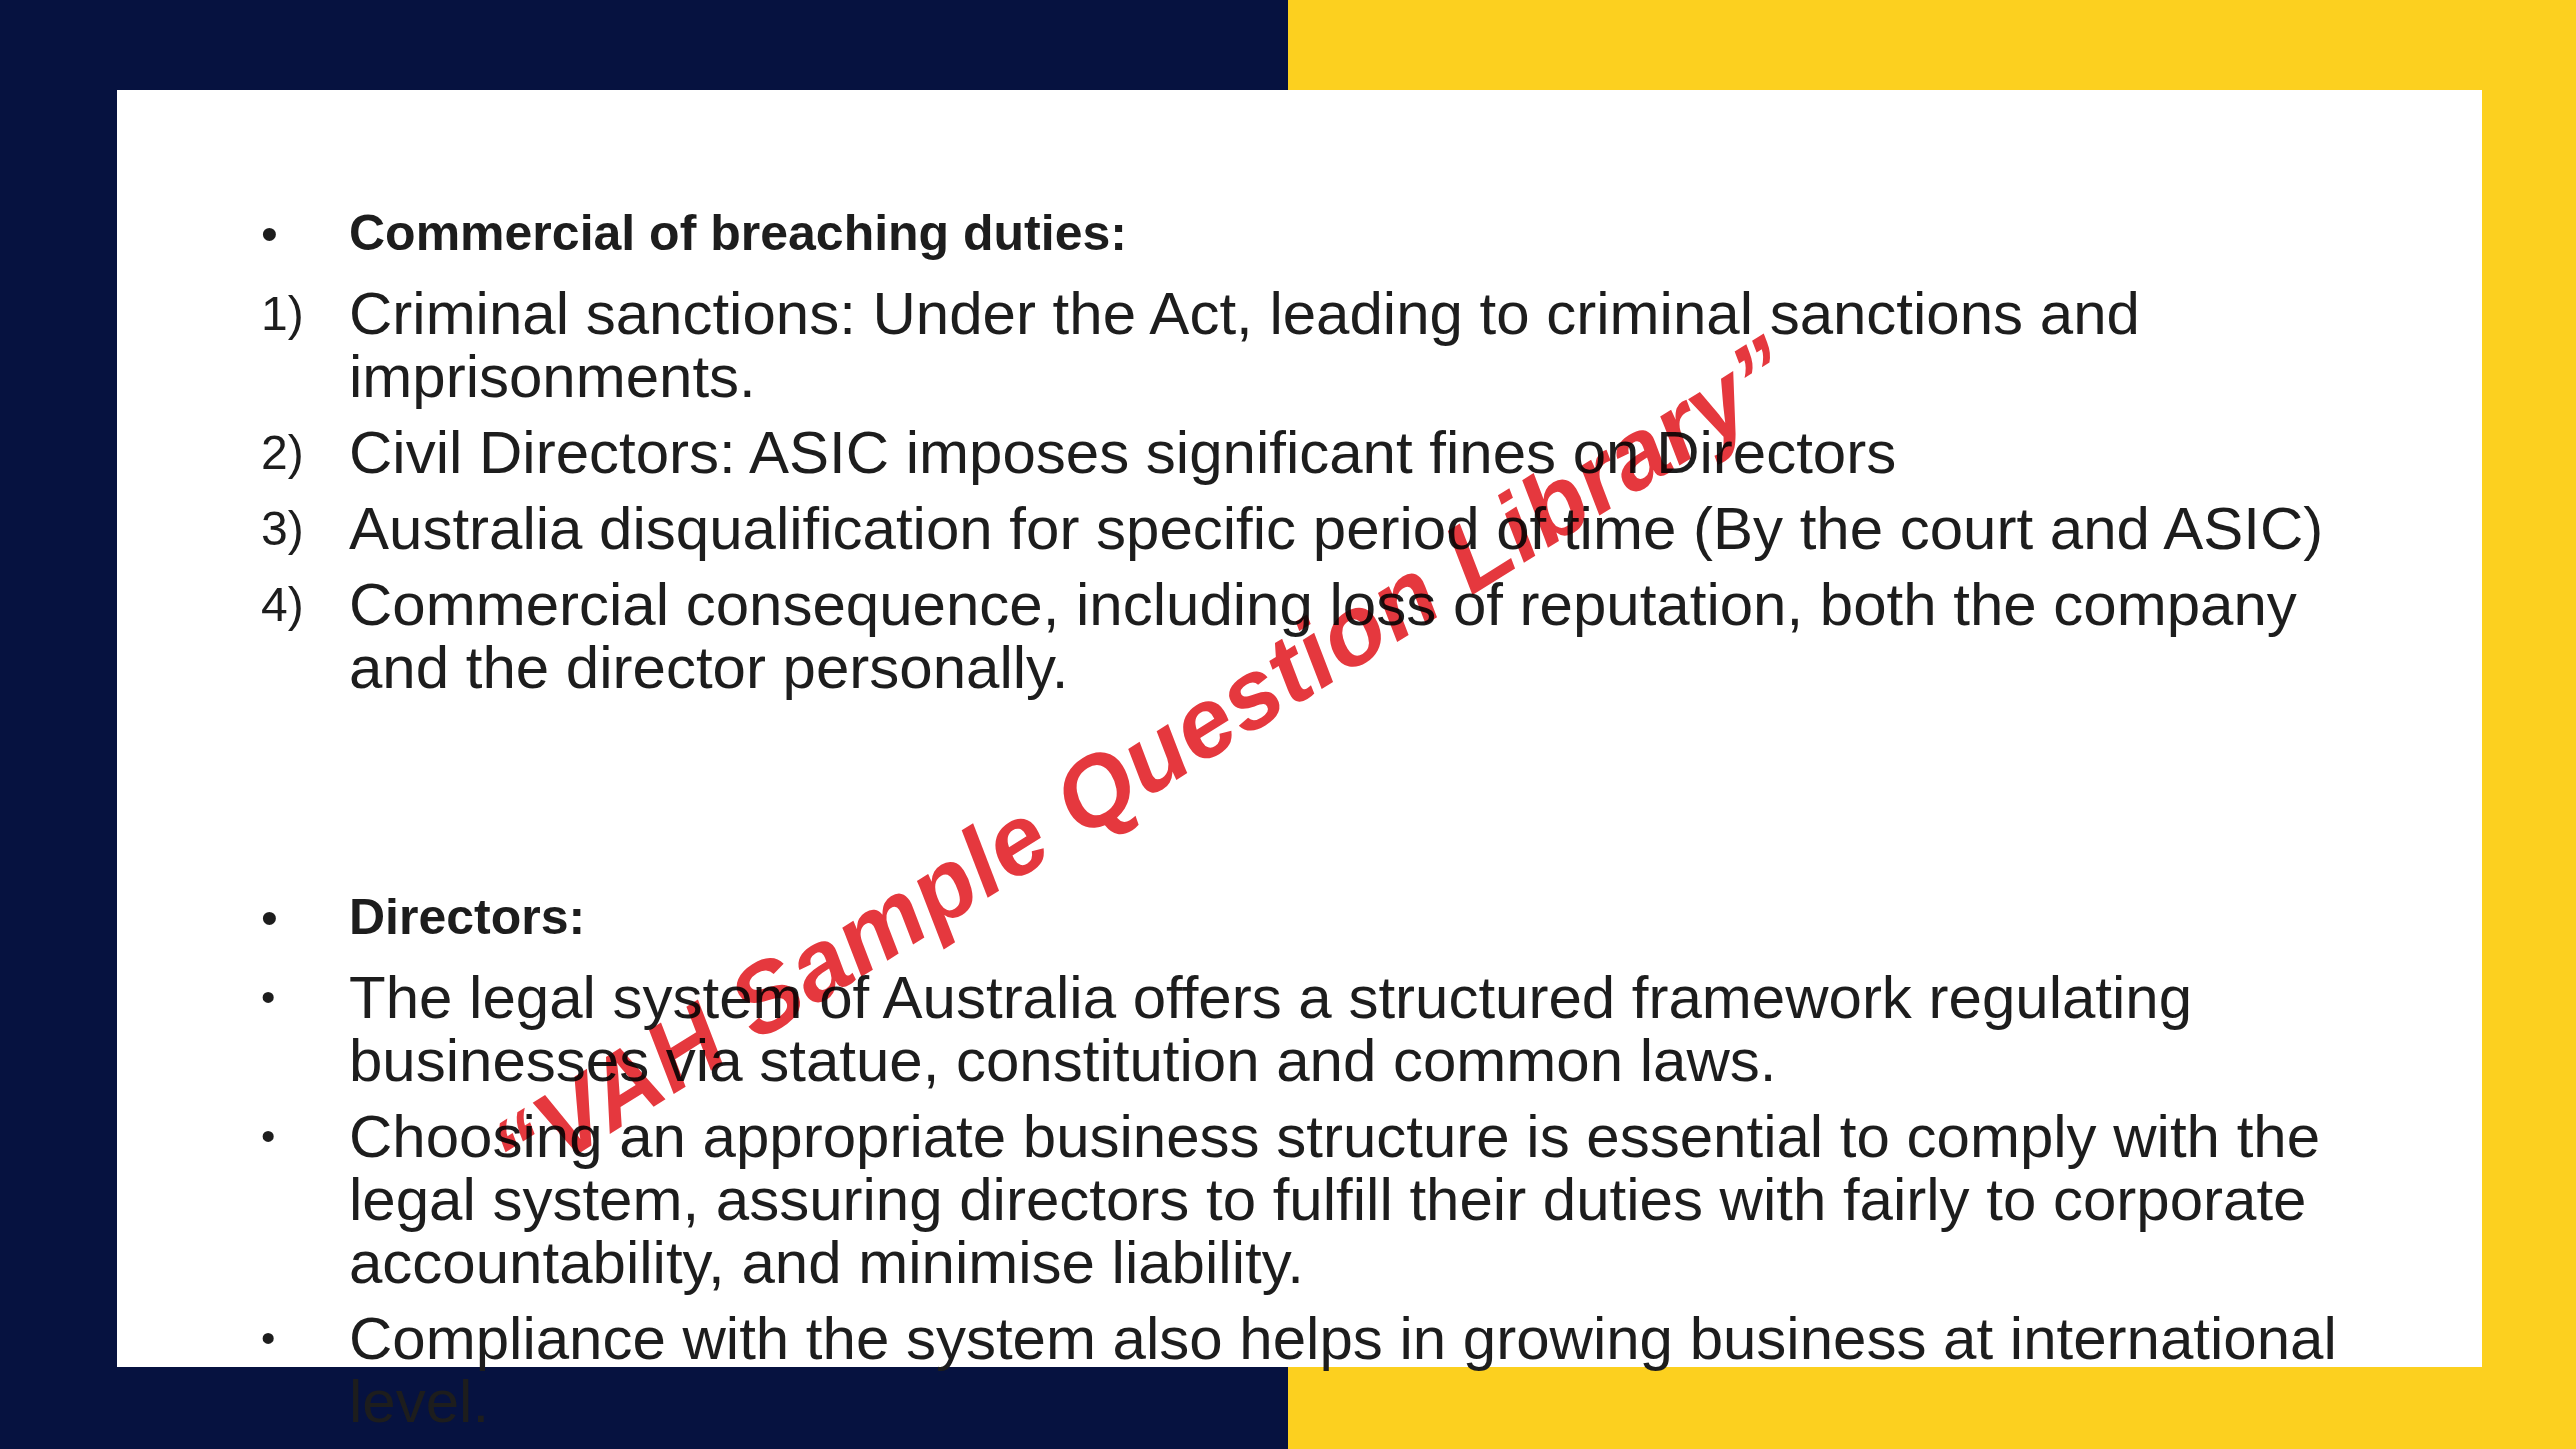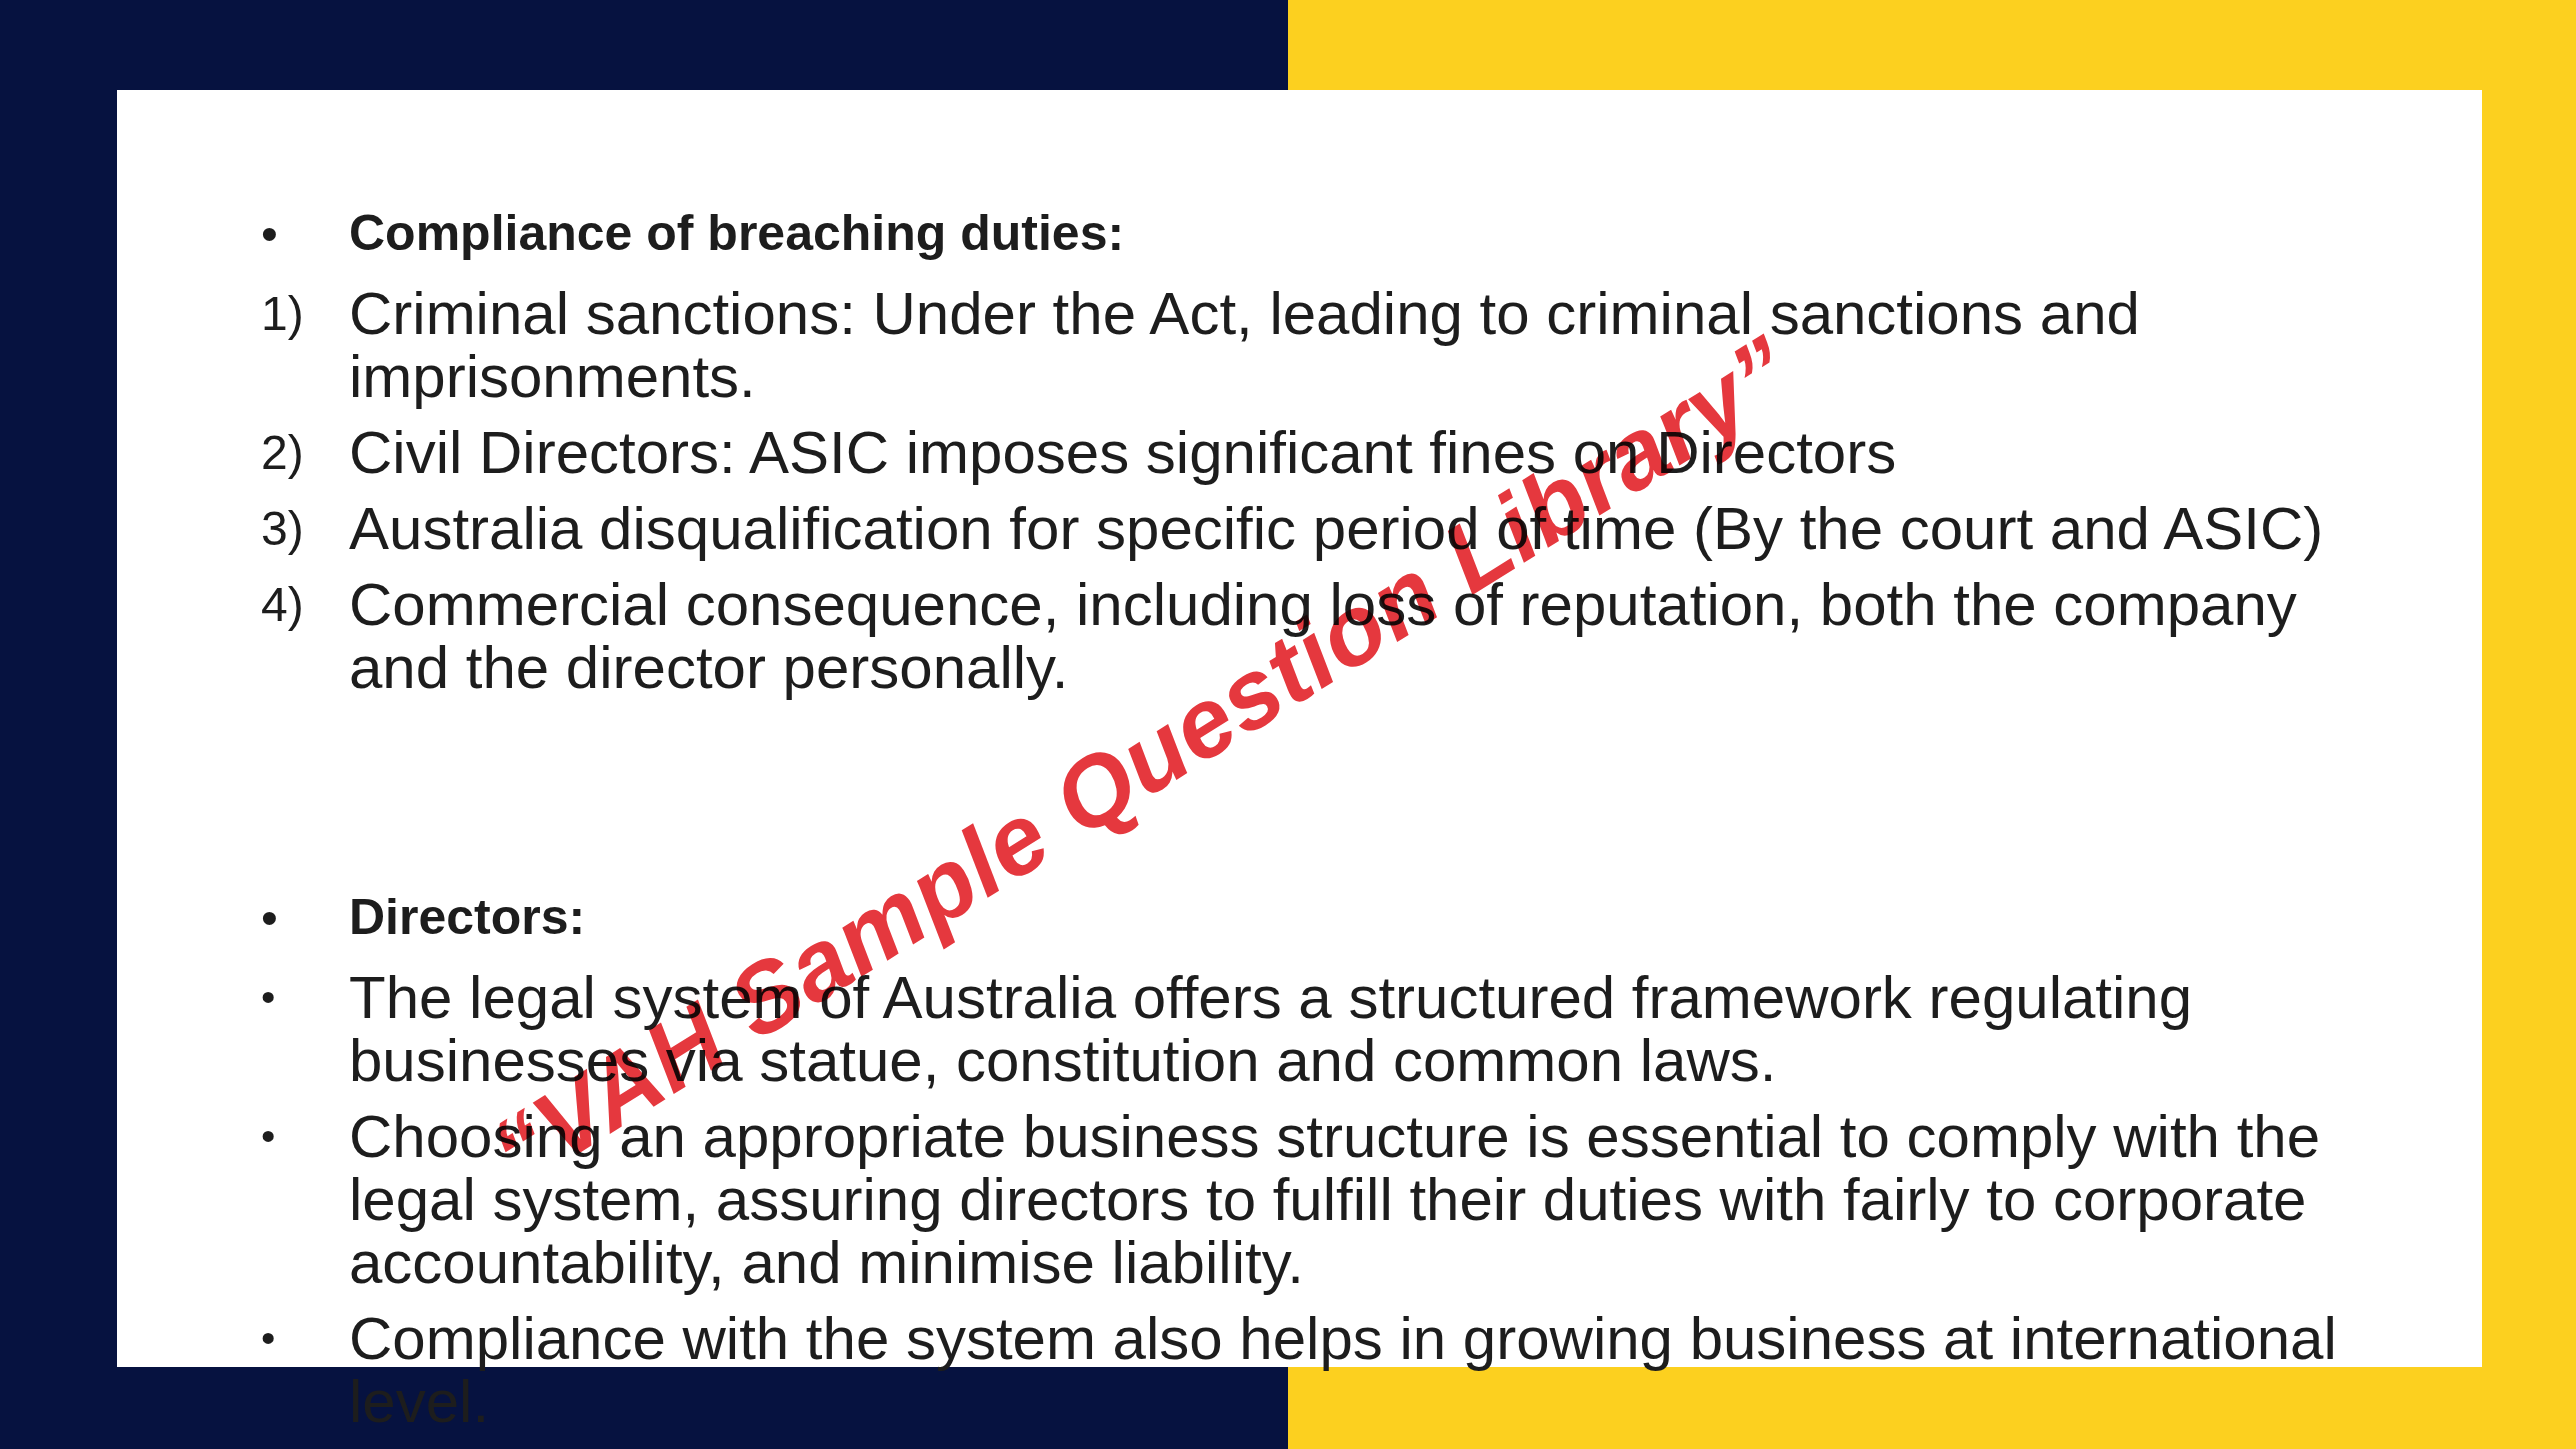--- a/index.html
+++ b/index.html
@@ -97,21 +97,21 @@
 
 <div class="stage">
   <div class="bg-right"></div>
 
   <div class="card">
     <div class="card-content">
 
       <div class="section">
         <div class="row heading-row">
           <span class="marker">•</span>
-          <span class="text">Compliance of breaching duties:</span>
+          <span class="text">Commercial of breaching duties:</span>
         </div>
 
         <div class="row item">
           <span class="marker">1)</span>
           <span class="text">Criminal sanctions: Under the Act, leading to criminal sanctions and imprisonments.</span>
         </div>
         <div class="row item">
           <span class="marker">2)</span>
           <span class="text">Civil Directors: ASIC imposes significant fines on Directors</span>
         </div>

